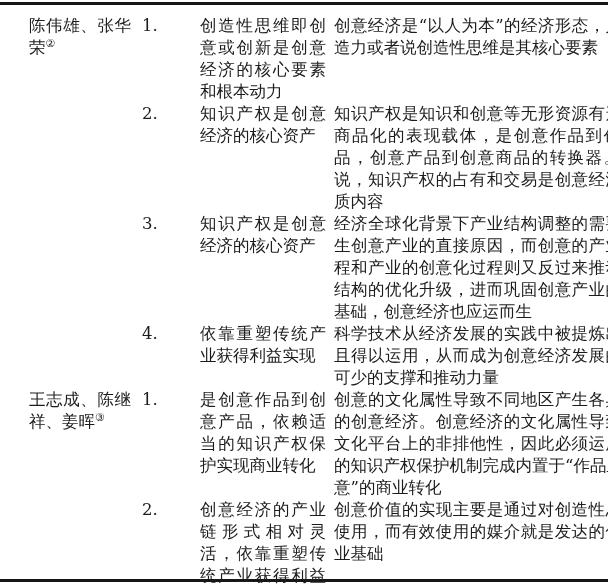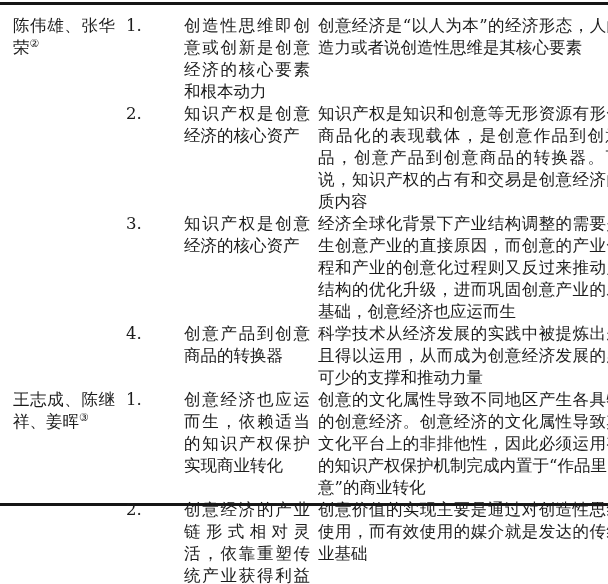--- a/index.html
+++ b/index.html
@@ -8,24 +8,25 @@
     width: 608px;
     height: 584px;
     background: #ffffff;
     font-family: "DejaVu Serif", "Liberation Serif", serif;
     color: #1c1c1c;
     overflow: hidden;
   }
   .sheet {
     margin-top: 2px;
     box-sizing: border-box;
-    height: 504px;
+    height: 580px;
     border-top: 3px solid #161616;
     border-bottom: 3px solid #161616;
     padding-top: 10px;
+    padding-left: 16px;
   }
   table {
     border-collapse: collapse;
     width: 608px;
     table-layout: fixed;
   }
   td {
     vertical-align: top;
     padding: 0;
     font-size: 16.5px;
@@ -95,34 +96,34 @@
             <span class="num">3.</span>
             <span class="claim-text">知识产权是创意经济的核心资产</span>
           </div>
         </td>
         <td class="desc">经济全球化背景下产业结构调整的需要是催生创意产业的直接原因，而创意的产业化过程和产业的创意化过程则又反过来推动产业结构的优化升级，进而巩固创意产业的发展基础，创意经济也应运而生</td>
       </tr>
       <tr>
         <td class="claim">
           <div class="point">
             <span class="num">4.</span>
-            <span class="claim-text">创意产品到创意商品的转换器</span>
+            <span class="claim-text">依靠重塑传统产业获得利益实现</span>
           </div>
         </td>
         <td class="desc">科学技术从经济发展的实践中被提炼出来并且得以运用，从而成为创意经济发展的必不可少的支撑和推动力量</td>
       </tr>
 
       <tr>
         <td class="author" rowspan="2">
           <span>王志成、陈继祥、姜晖</span><span class="sup">③</span>
         </td>
         <td class="claim">
           <div class="point">
             <span class="num">1.</span>
-            <span class="claim-text">创意经济也应运而生，依赖适当的知识产权保护实现商业转化</span>
+            <span class="claim-text">是创意作品到创意产品，依赖适当的知识产权保护实现商业转化</span>
           </div>
         </td>
         <td class="desc">创意的文化属性导致不同地区产生各具特色的创意经济。创意经济的文化属性导致其在文化平台上的非排他性，因此必须运用有效的知识产权保护机制完成内置于“作品里的创意”的商业转化</td>
       </tr>
       <tr>
         <td class="claim">
           <div class="point">
             <span class="num">2.</span>
             <span class="claim-text">创意经济的产业链形式相对灵活，依靠重塑传统产业获得利益实现</span>
           </div>

